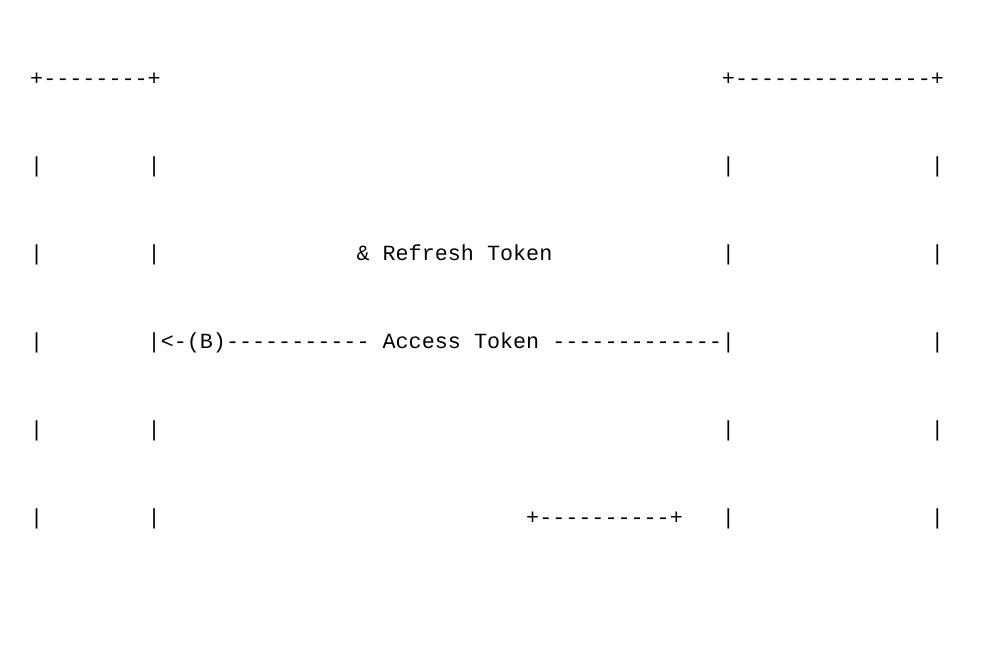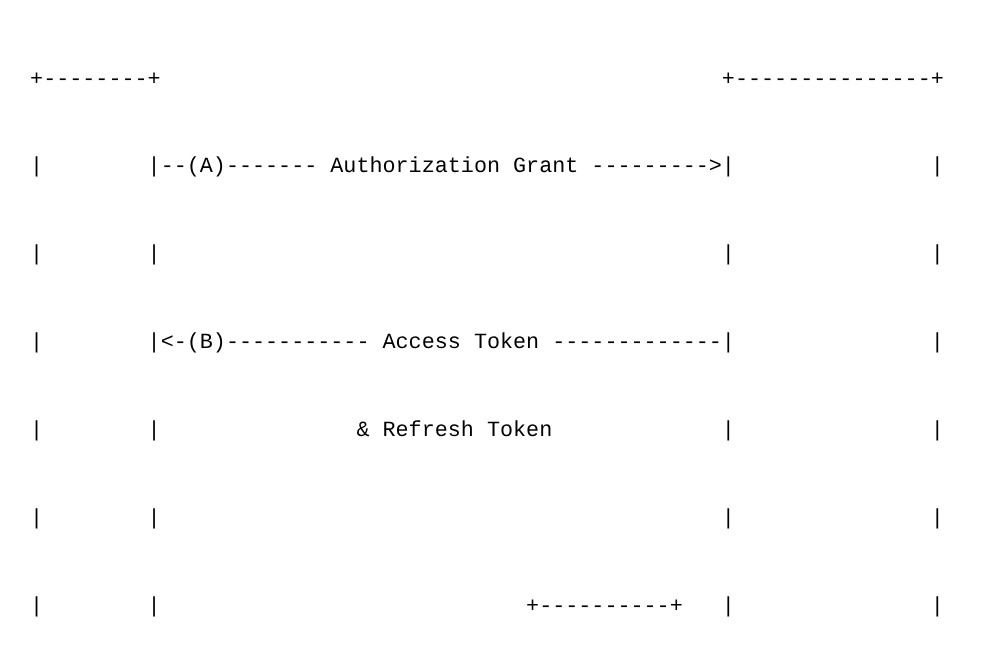--- a/index.html
+++ b/index.html
@@ -26,24 +26,23 @@
   .line {
     height: 29.3px;
     white-space: pre;
   }
 </style>
 </head>
 <body>
 
 <div class="diagram">
   <div class="line">  +--------+                                           +---------------+</div>
-  <div class="line">  |        |--(A)------- Authorization Grant ---------&gt;|               |</div>
   <div class="line">  |        |                                           |               |</div>
+  <div class="line">  |        |               &amp; Refresh Token             |               |</div>
   <div class="line">  |        |&lt;-(B)----------- Access Token -------------|               |</div>
-  <div class="line">  |        |               &amp; Refresh Token             |               |</div>
   <div class="line">  |        |                                           |               |</div>
   <div class="line">  |        |                            +----------+   |               |</div>
   
   
   
   
   
   
   
   

